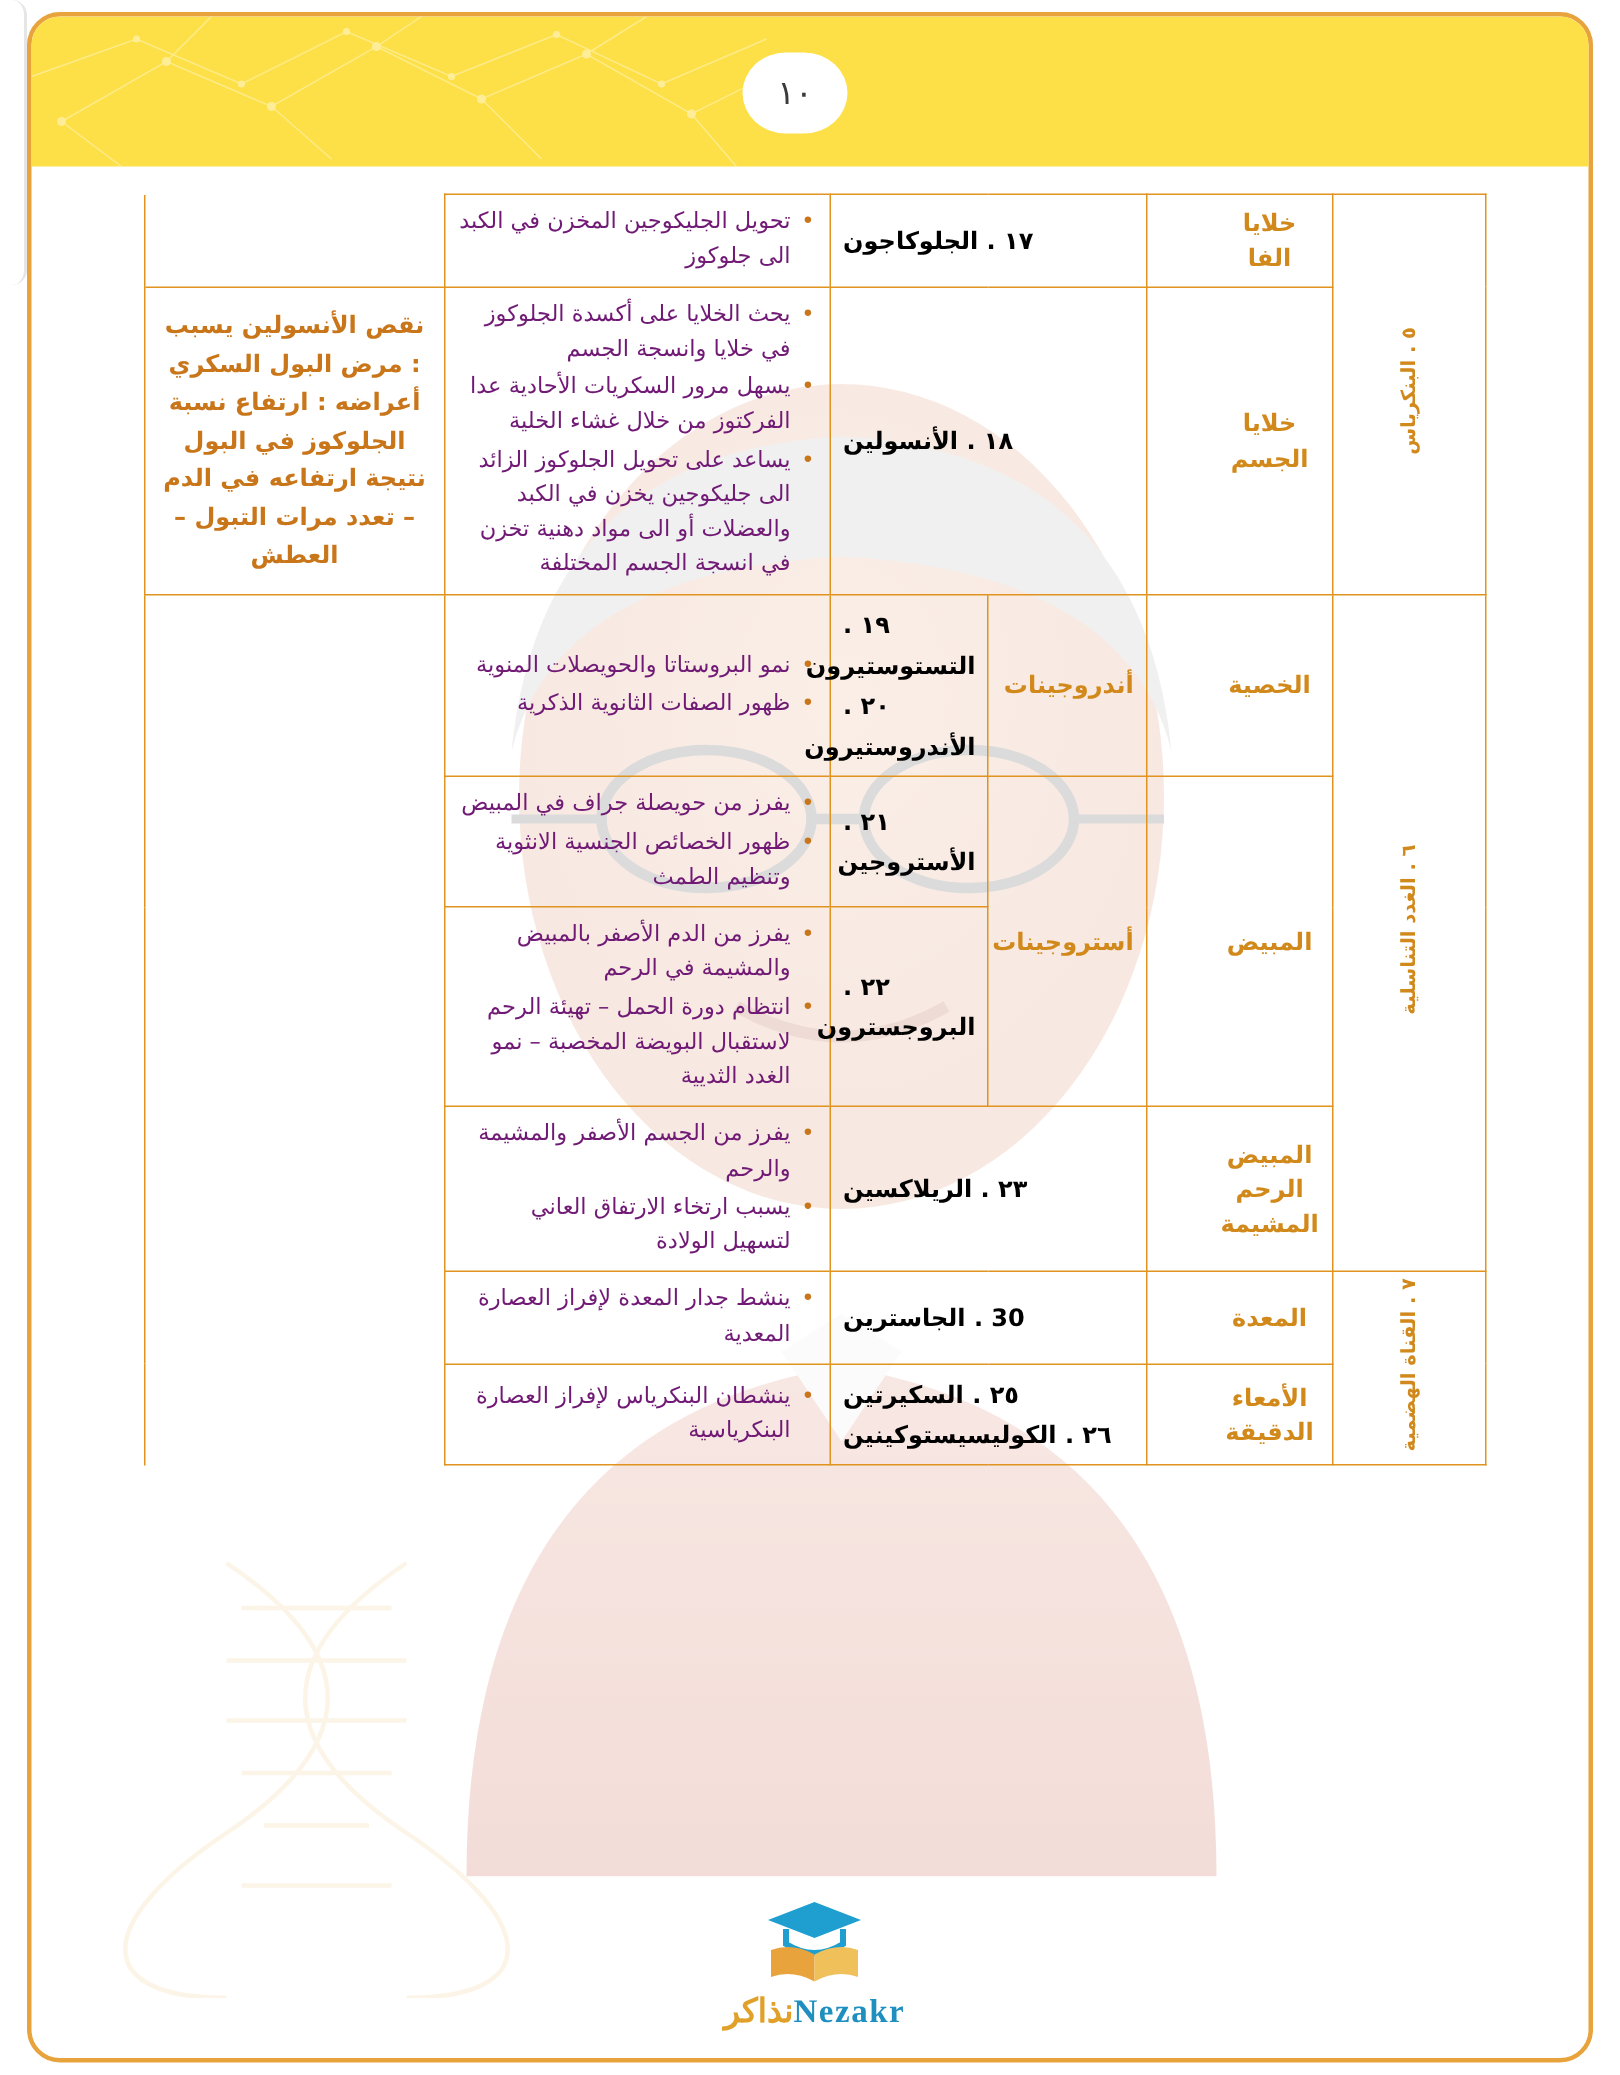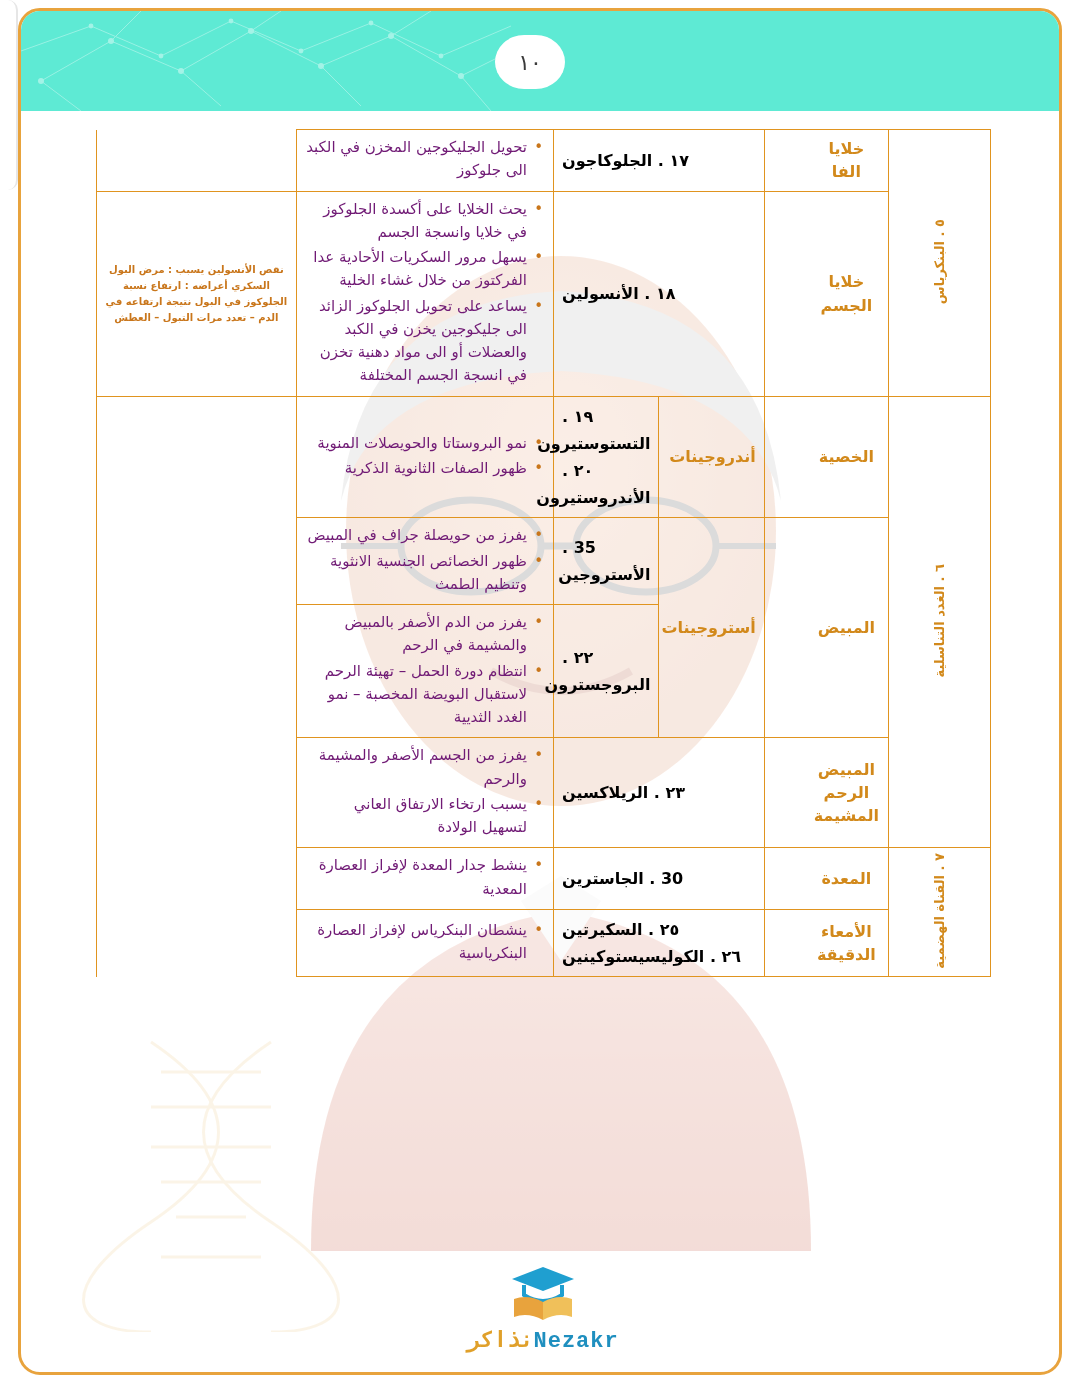--- a/index.html
+++ b/index.html
@@ -21,21 +21,21 @@
     border-radius:22px;
     box-sizing:border-box;
     overflow:hidden;
   }
 
   
   .header{
     position:absolute;
     left:0; top:0;
     width:1044px; height:100px;
-    background:#5eead4;
+    background:#fde047;
     overflow:hidden;
   }
   .header .net{
     position:absolute; inset:0;
     opacity:.45;
   }
   .header .title-plate{
     position:absolute;
     right:0; top:0;
     width:520px; height:100px;
@@ -164,41 +164,41 @@
   .func li:before{
     content:"•";
     position:absolute;
     right:-14px;
     top:0;
     color:#c9761b;
     font-size:15px;
   }
   .notes{
     font-family:"DejaVu Sans", sans-serif;
-    font-size:10px;
+    font-size:16px;
     font-weight:bold;
     color:#c9761b;
     line-height:1.6;
     text-align:center;
     margin-left:16px;
   }
   .blank{background:transparent;border-top:none;border-bottom:none;}
 
   
   .footer{
     position:absolute;
     left:0; bottom:18px;
     width:1044px;
     display:flex;
     flex-direction:column;
     align-items:center;
     z-index:3;
   }
   .footer .brand{
-    font-family:Liberation Mono, monospace;
+    font-family:Liberation Serif, serif;
     font-size:22px;
     font-weight:bold;
     color:#e0a02a;
     margin-top:2px;
     letter-spacing:1px;
   }
   .footer .brand .lat{ color:#1f8fbf; }
 
   
   .edge-tab{
@@ -324,21 +324,21 @@
               <li>نمو البروستاتا والحويصلات المنوية</li>
               <li>ظهور الصفات الثانوية الذكرية</li>
             </ul>
           </td>
           <td class="c-notes blank"></td>
         </tr>
 
         <tr>
           <td class="cell-name c-cell" rowspan="2">المبيض</td>
           <td class="horm-grp c-hormgrp" rowspan="2">أستروجينات</td>
-          <td class="horm c-horm">35 . الأستروجين</td>
+          <td class="horm c-horm">٢١ . الأستروجين</td>
           <td class="func c-func">
             <ul>
               <li>يفرز من حويصلة جراف في المبيض</li>
               <li>ظهور الخصائص الجنسية الانثوية وتنظيم الطمث</li>
             </ul>
           </td>
           <td class="c-notes blank"></td>
         </tr>
 
         <tr>

